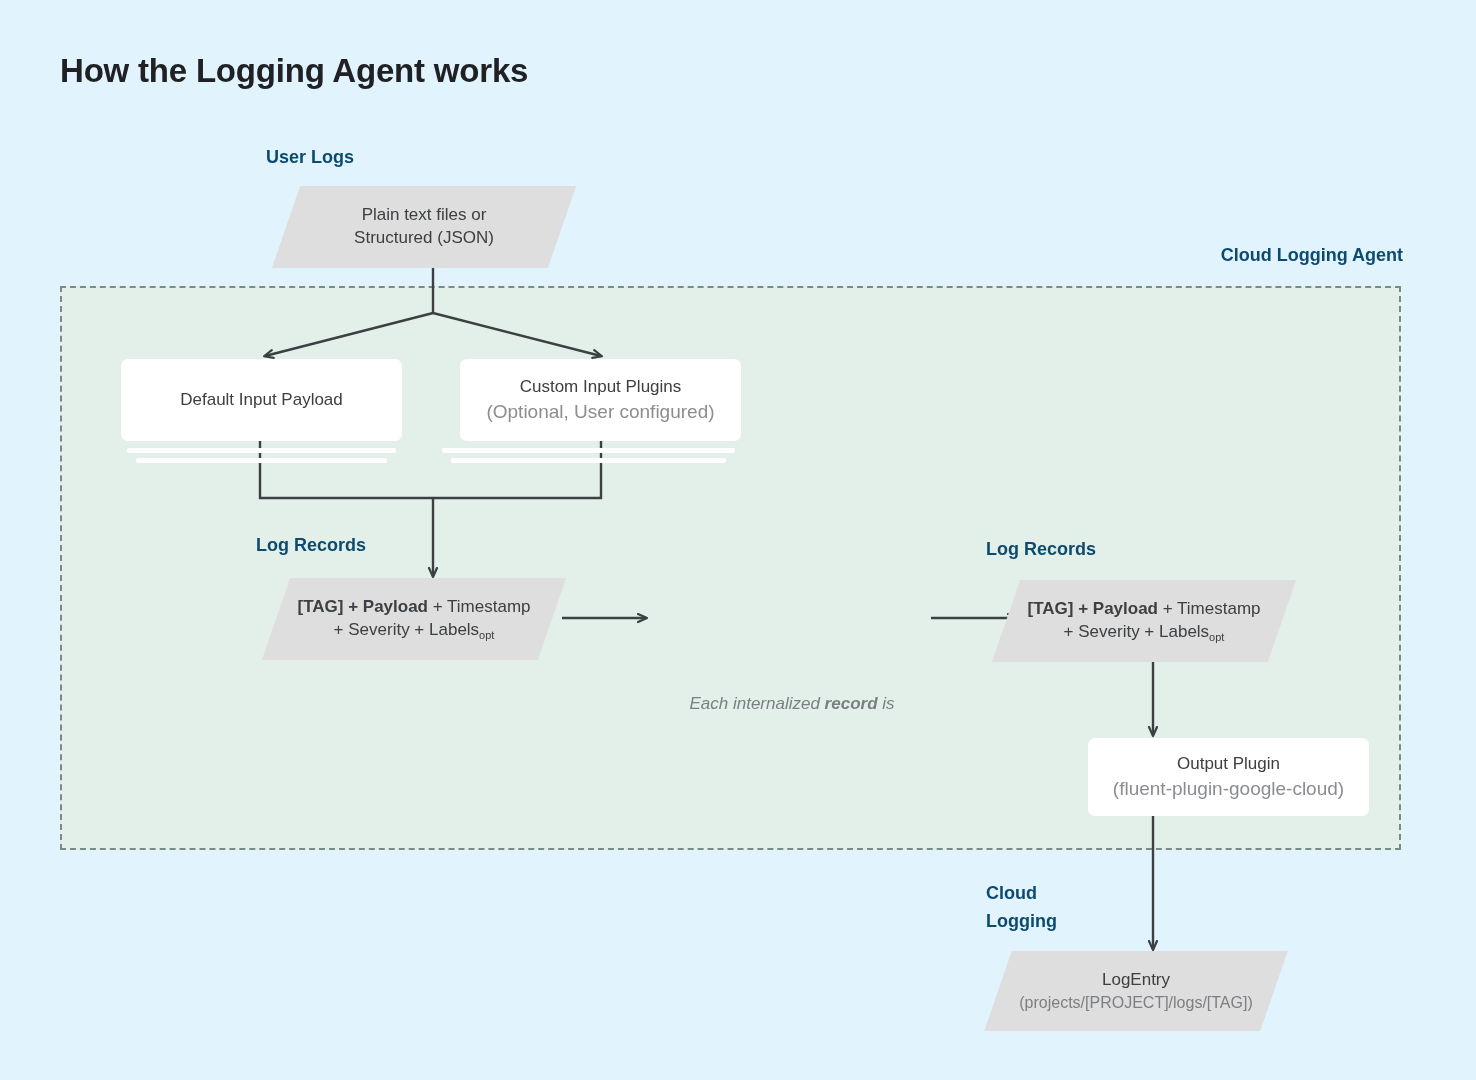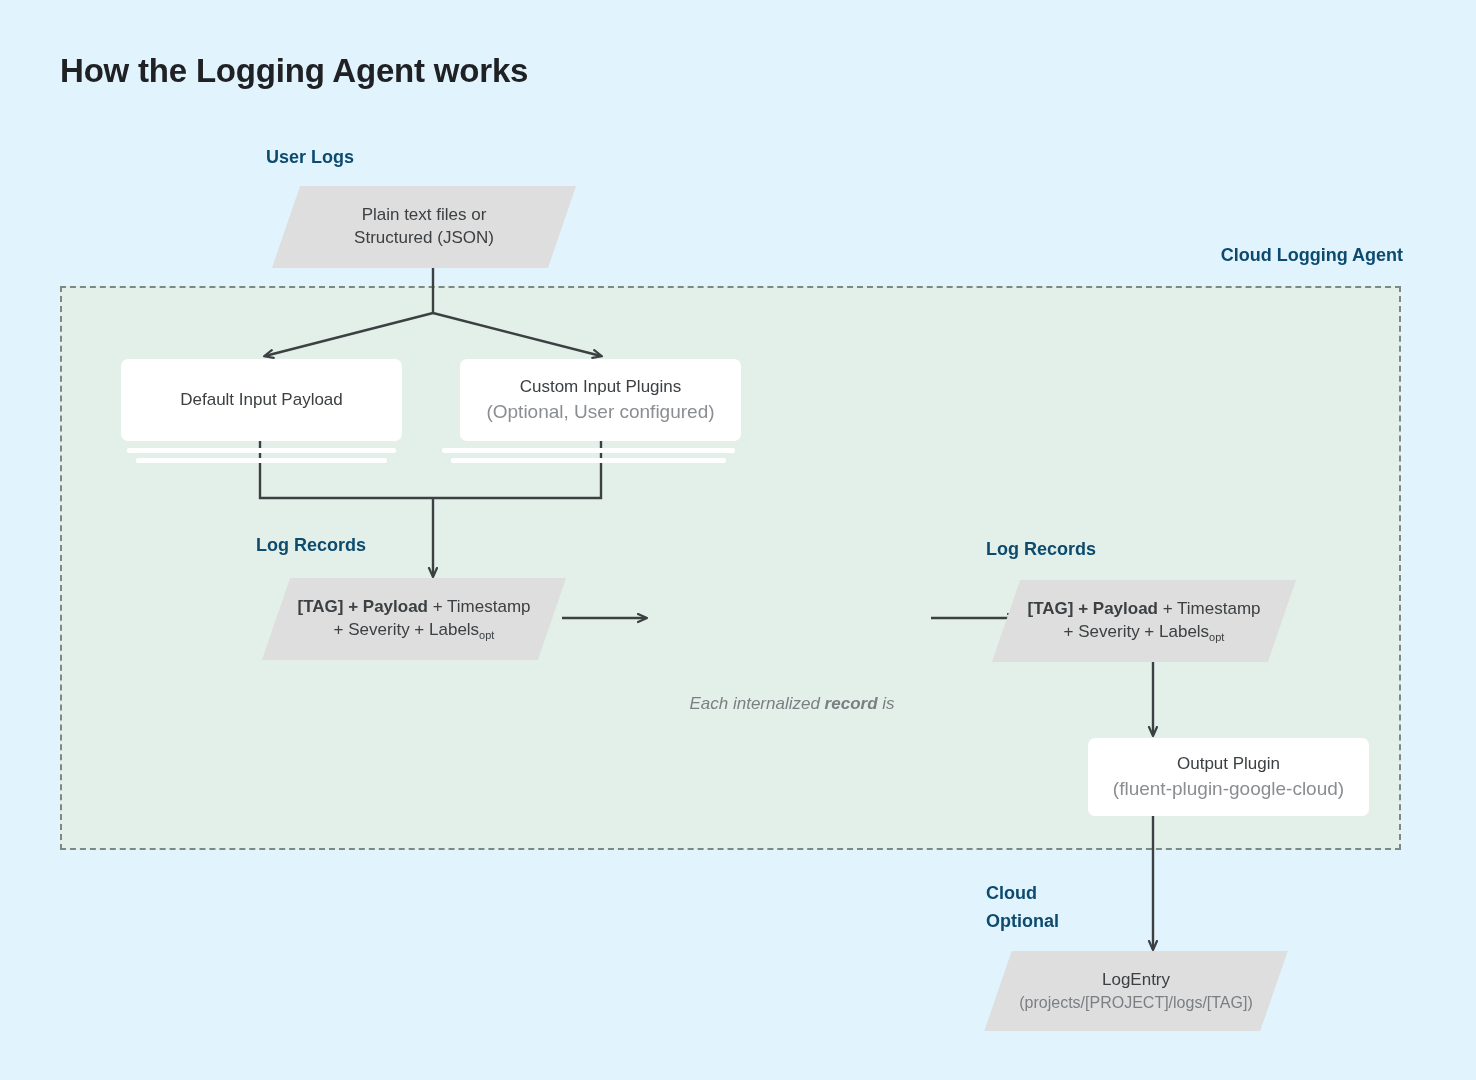--- a/index.html
+++ b/index.html
@@ -168,21 +168,21 @@
   <div class="page-title">How the Logging Agent works</div>
 
   <div class="agent-region"></div>
 
   <div class="section-label" id="label-agent">Cloud Logging Agent</div>
   <div class="section-label" id="label-user-logs">User Logs</div>
   <div class="section-label" id="label-logrec-1">Log Records</div>
   <div class="section-label" id="label-logrec-2">Log Records</div>
   <div class="section-label" id="label-cloud-logging">
     <div>Cloud</div>
-    <div>Optional</div>
+    <div>Logging</div>
   </div>
 
   <svg id="wires" viewBox="0 0 1476 1080">
     <defs>
       <marker id="arw" markerWidth="12" markerHeight="12" refX="9" refY="5" orient="auto" markerUnits="userSpaceOnUse">
         <path d="M1,1 L10,5 L1,9" fill="none" stroke="#3c4043" stroke-width="2.2" stroke-linecap="round" stroke-linejoin="round"></path>
       </marker>
     </defs>
     <g stroke="#3c4043" stroke-width="2.4" fill="none">
 

